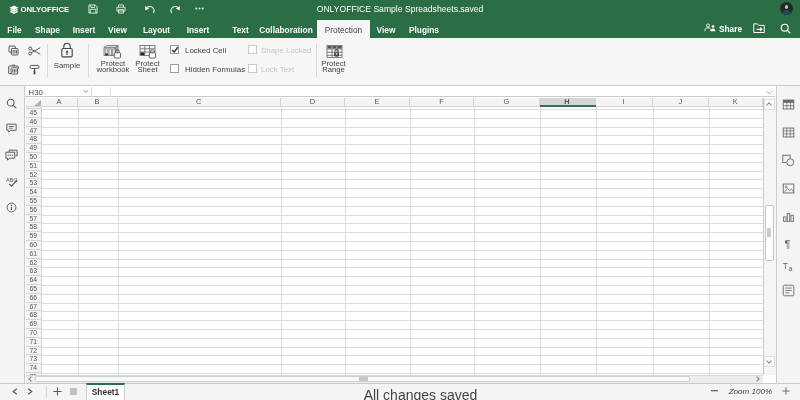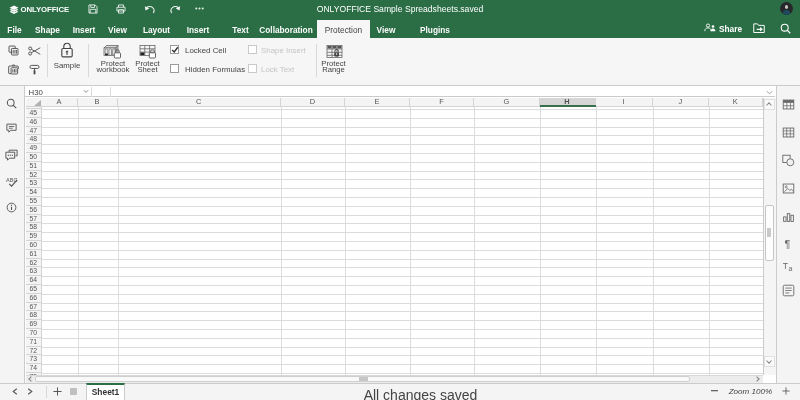--- a/index.html
+++ b/index.html
@@ -49,21 +49,21 @@
 <div class="ab" style="left:0;top:20px;width:800px;height:18px;background:#2b6e46;"></div>
 <div class="ab" style="left:-30.5px;top:24.5px;width:90px;text-align:center;font-size:8.3px;font-weight:bold;color:#fbfbfb;">File</div>
 <div class="ab" style="left:2.5px;top:24.5px;width:90px;text-align:center;font-size:8.3px;font-weight:bold;color:#fbfbfb;">Shape</div>
 <div class="ab" style="left:39px;top:24.5px;width:90px;text-align:center;font-size:8.3px;font-weight:bold;color:#fbfbfb;">Insert</div>
 <div class="ab" style="left:72.5px;top:24.5px;width:90px;text-align:center;font-size:8.3px;font-weight:bold;color:#fbfbfb;">View</div>
 <div class="ab" style="left:111.5px;top:24.5px;width:90px;text-align:center;font-size:8.3px;font-weight:bold;color:#fbfbfb;">Layout</div>
 <div class="ab" style="left:153px;top:24.5px;width:90px;text-align:center;font-size:8.3px;font-weight:bold;color:#fbfbfb;">Insert</div>
 <div class="ab" style="left:195.5px;top:24.5px;width:90px;text-align:center;font-size:8.3px;font-weight:bold;color:#fbfbfb;">Text</div>
 <div class="ab" style="left:241px;top:24.5px;width:90px;text-align:center;font-size:8.3px;font-weight:bold;color:#fbfbfb;">Collaboration</div>
 <div class="ab" style="left:341px;top:24.5px;width:90px;text-align:center;font-size:8.3px;font-weight:bold;color:#fbfbfb;">View</div>
-<div class="ab" style="left:390px;top:24.5px;width:90px;text-align:center;font-size:8.3px;font-weight:bold;color:#fbfbfb;">Plugins</div>
+<div class="ab" style="left:379px;top:24.5px;width:90px;text-align:center;font-size:8.3px;font-weight:bold;color:#fbfbfb;">Plugins</div>
 <div class="ab" style="left:317px;top:20px;width:53px;height:18px;background:#f6f6f6;"></div>
 <div class="ab" style="left:317px;top:24.5px;width:53px;text-align:center;font-size:8.3px;color:#444;">Protection</div>
 <svg class="ab" style="left:704px;top:23px" width="12" height="9" viewBox="0 0 18 13">
 <g fill="none" stroke="#fff" stroke-width="1.3">
 <circle cx="6" cy="3.6" r="2.4"></circle>
       <path d="M1.2 12 C1.2 8.6 3.3 7 6 7 C8.7 7 10.8 8.6 10.8 12"></path>
     </g>
 <g fill="#fff">
       <circle cx="13.5" cy="5" r="2"></circle>
       <path d="M9.9 12 C9.9 9.3 11.5 8 13.5 8 C15.5 8 17.1 9.3 17.1 12 Z"></path>
@@ -140,21 +140,21 @@
   </svg>
 <div class="ab" style="left:120px;top:60.6px;width:55px;text-align:center;font-size:7.7px;color:#444;line-height:6.7px;">Protect<br>Sheet</div>
 <div class="ab" style="left:169.5px;top:45px;width:9px;height:9px;border:1px solid #9b9b9b;background:#fff;"></div>
 <svg class="ab" style="left:170.5px;top:46px" width="8" height="8" viewBox="0 0 10 10">
     <path fill="none" stroke="#333" stroke-width="1.8" d="M1.5 5 L4 7.5 L8.5 1.5"></path>
   </svg>
 <div class="ab" style="left:185px;top:45.5px;font-size:7.9px;color:#444;">Locked Cell</div>
 <div class="ab" style="left:169.5px;top:64px;width:9px;height:9px;border:1px solid #9b9b9b;background:#fff;"></div>
 <div class="ab" style="left:185px;top:64.5px;font-size:7.9px;color:#444;">Hidden Formulas</div>
 <div class="ab" style="left:247.5px;top:45px;width:9px;height:9px;border:1px solid #c9c9c9;background:#fff;"></div>
-<div class="ab" style="left:261px;top:45.5px;font-size:7.9px;color:#c5c5c5;">Shape Insert</div>
+<div class="ab" style="left:261px;top:45.5px;font-size:7.9px;color:#c5c5c5;">Shape Locked</div>
 <div class="ab" style="left:247.5px;top:64px;width:9px;height:9px;border:1px solid #c9c9c9;background:#fff;"></div>
 <div class="ab" style="left:261px;top:64.5px;font-size:7.9px;color:#c5c5c5;">Lock Text</div>
 <svg class="ab" style="left:326px;top:43.5px" width="17" height="15" viewBox="0 0 17 15">
 <g fill="none" stroke="#666" stroke-width="0.8">
 <rect x="1" y="1.5" width="15" height="12"></rect>
 <path d="M1 5 h15 M1 8.3 h15 M1 11.3 h15 M6 1.5 v12 M11 1.5 v12"></path>
     </g>
 <g fill="#555">
       <rect x="1.5" y="2" width="4" height="2.5"></rect>
       <rect x="6.5" y="2" width="4" height="2.5"></rect>

